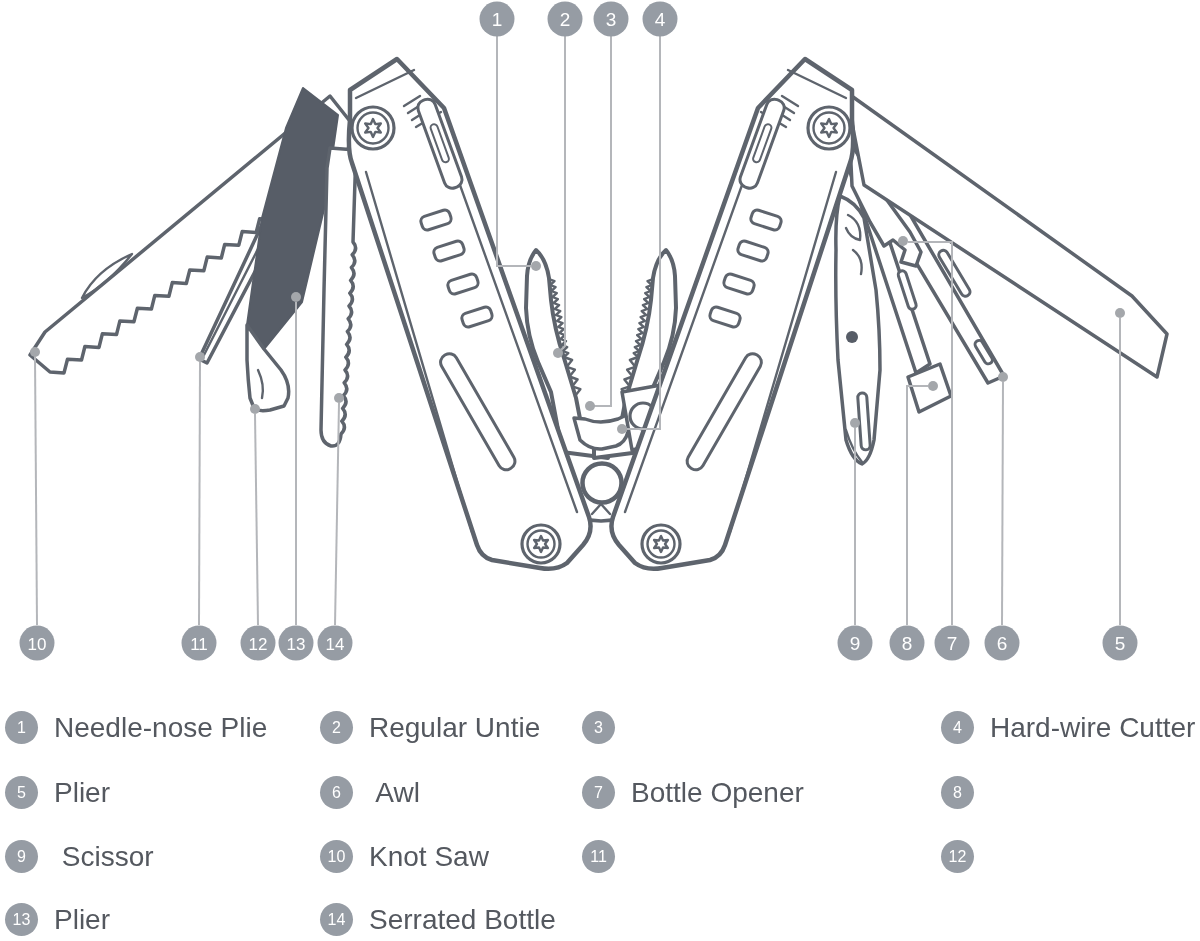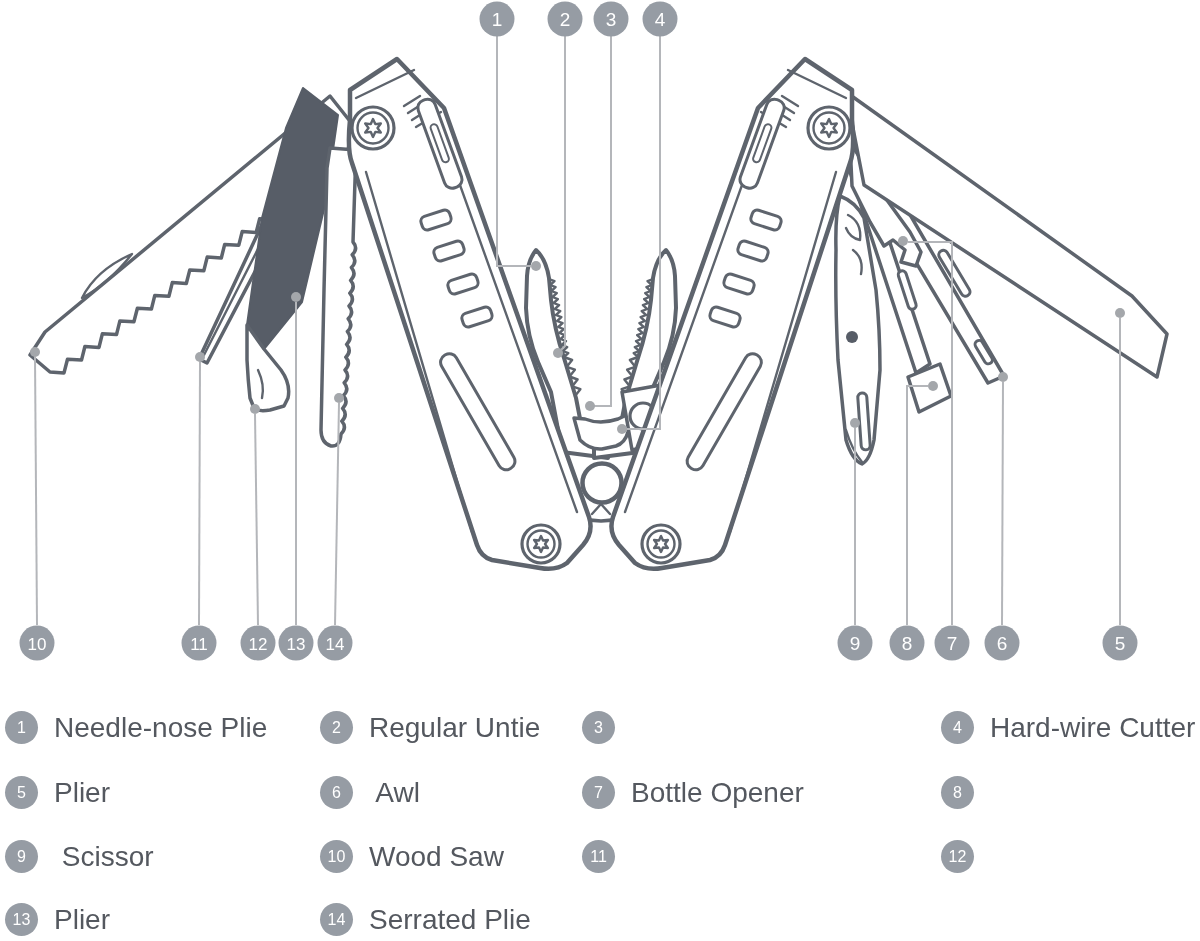--- a/index.html
+++ b/index.html
@@ -225,30 +225,30 @@
       </div>
       <div class="legend-item" style="left: 941px; top: 85.5px;">
         <span class="badge-c">8</span>
       </div>
       <div class="legend-item" style="left: 5px; top: 149.5px;">
         <span class="badge-c">9</span>
         <span class="lbl"> Scissor</span>
       </div>
       <div class="legend-item" style="left: 320px; top: 149.5px;">
         <span class="badge-c">10</span>
-        <span class="lbl">Wood Saw</span>
+        <span class="lbl">Knot Saw</span>
       </div>
       <div class="legend-item" style="left: 582px; top: 149.5px;">
         <span class="badge-c">11</span>
       </div>
       <div class="legend-item" style="left: 941px; top: 149.5px;">
         <span class="badge-c">12</span>
       </div>
       <div class="legend-item" style="left: 5px; top: 212.5px;">
         <span class="badge-c">13</span>
         <span class="lbl">Plier</span>
       </div>
       <div class="legend-item" style="left: 320px; top: 212.5px;">
         <span class="badge-c">14</span>
-        <span class="lbl">Serrated Plie</span>
+        <span class="lbl">Serrated Bottle</span>
       </div>
     </div>
 </div>
 
 </body></html>

